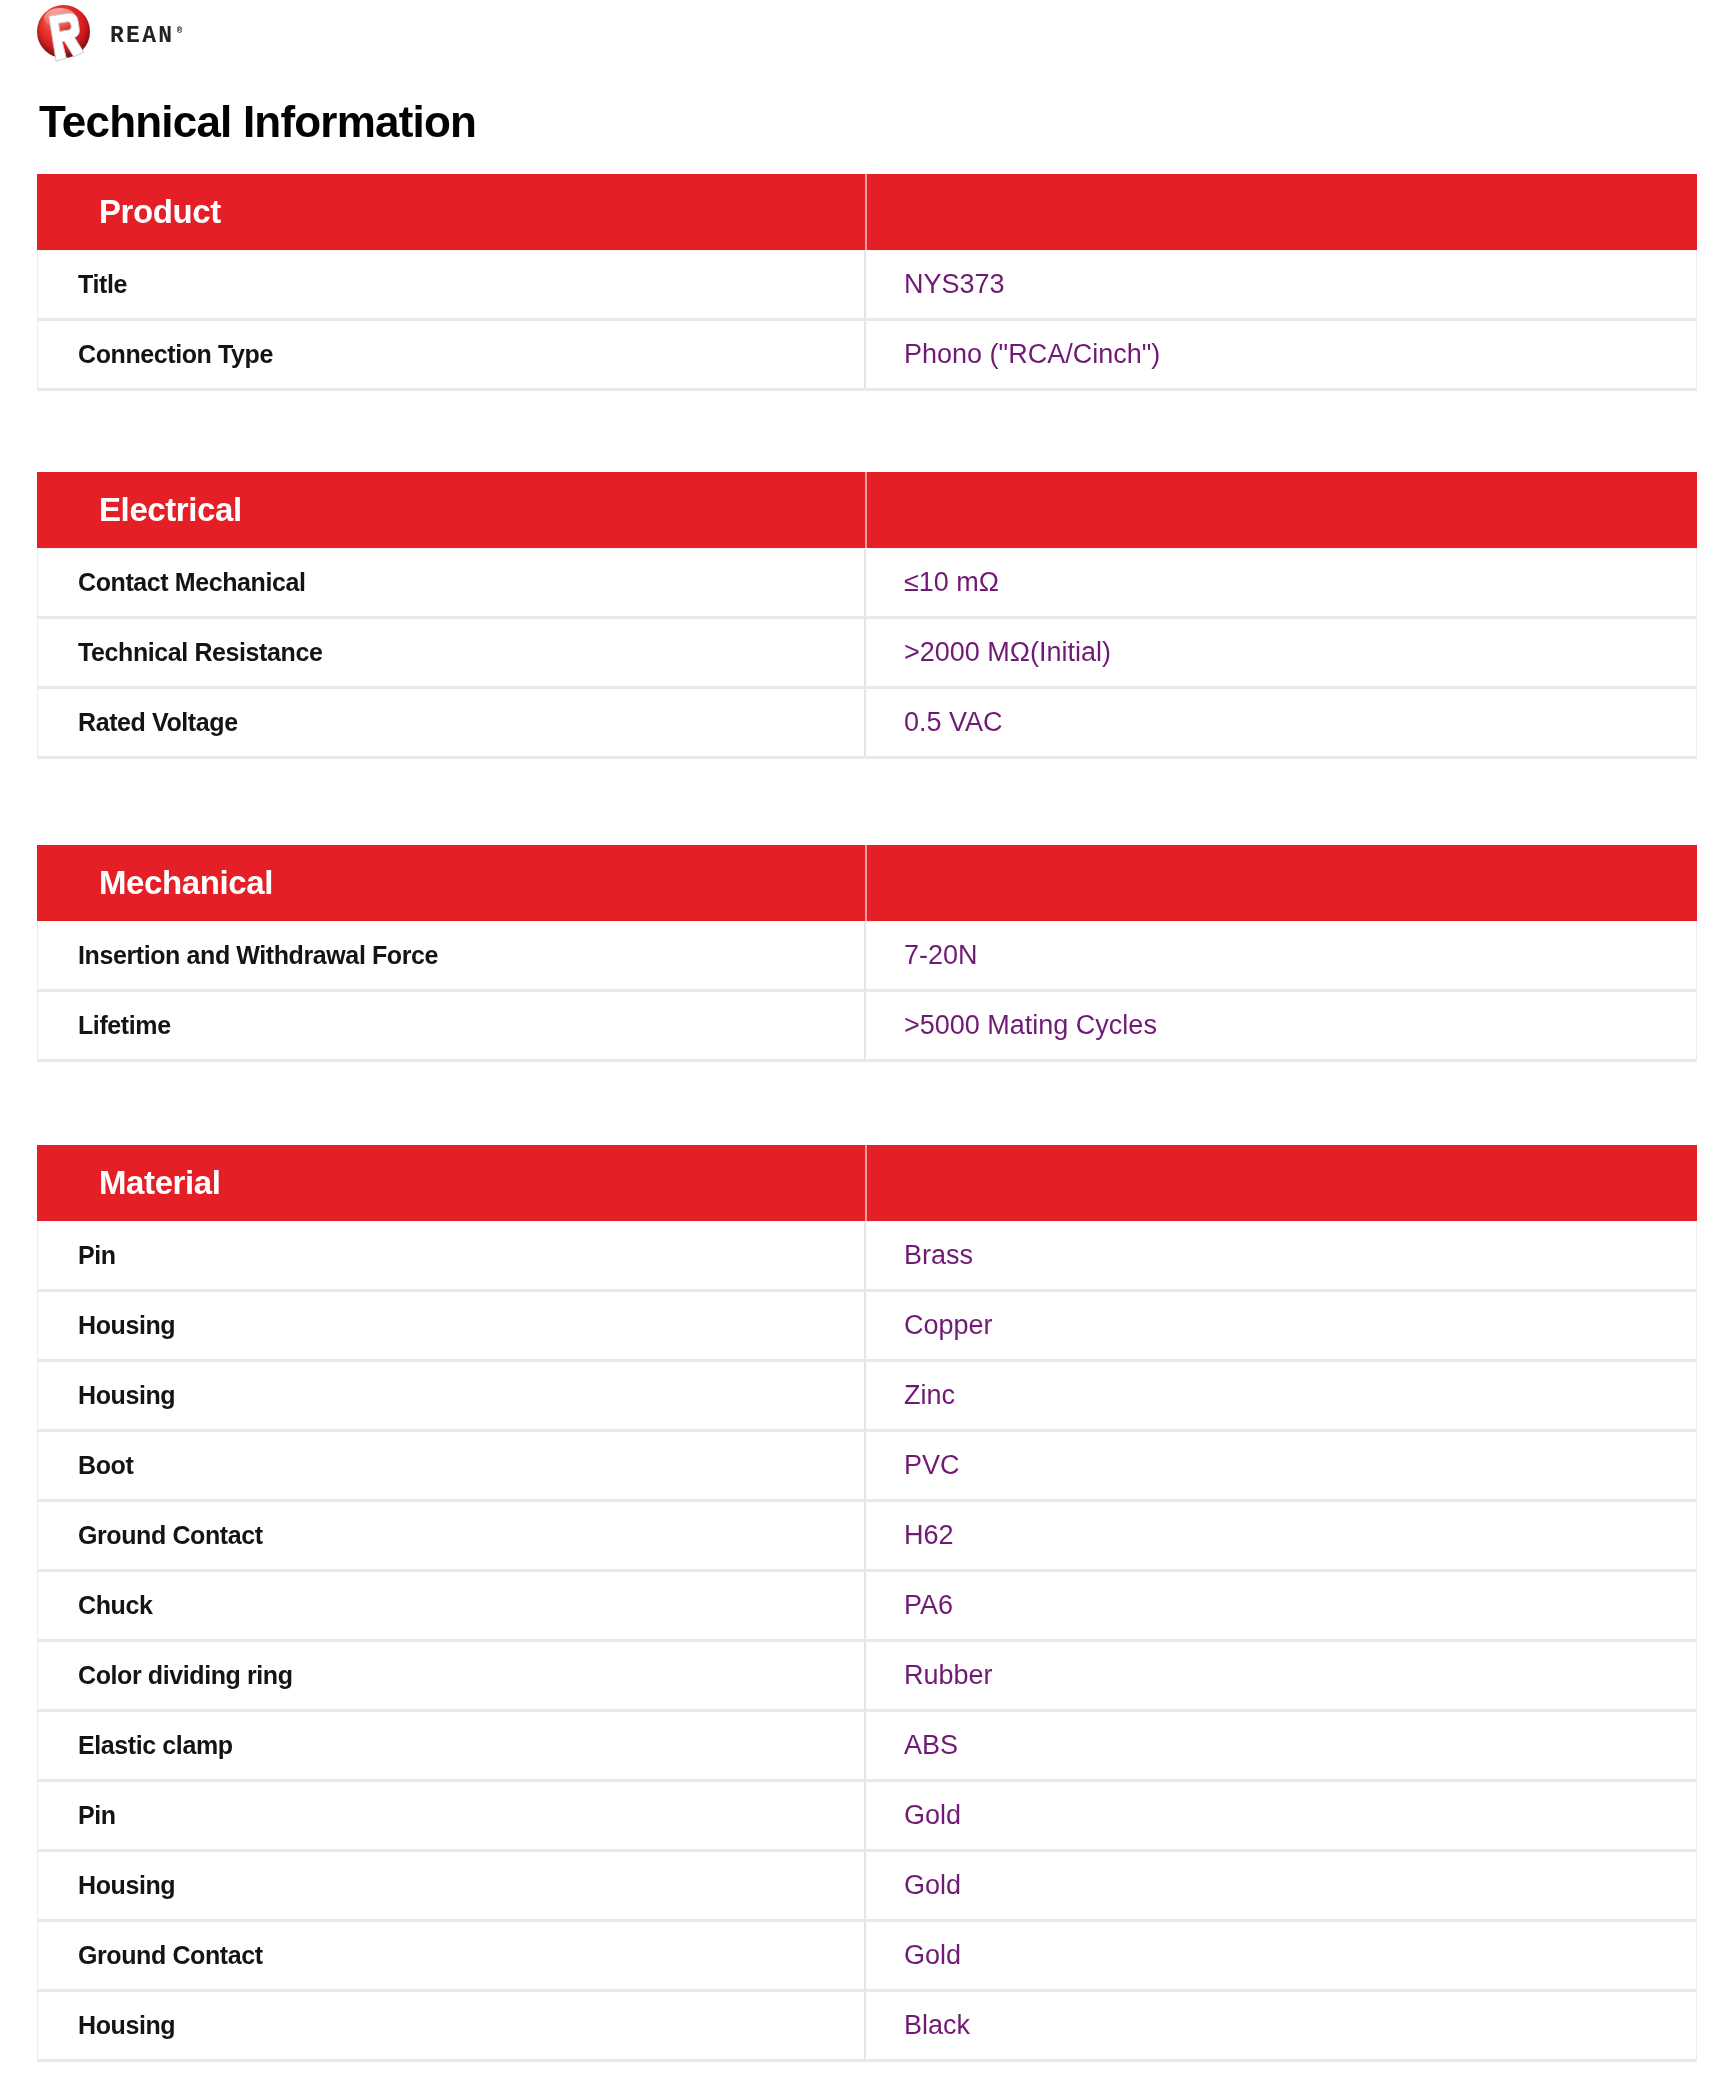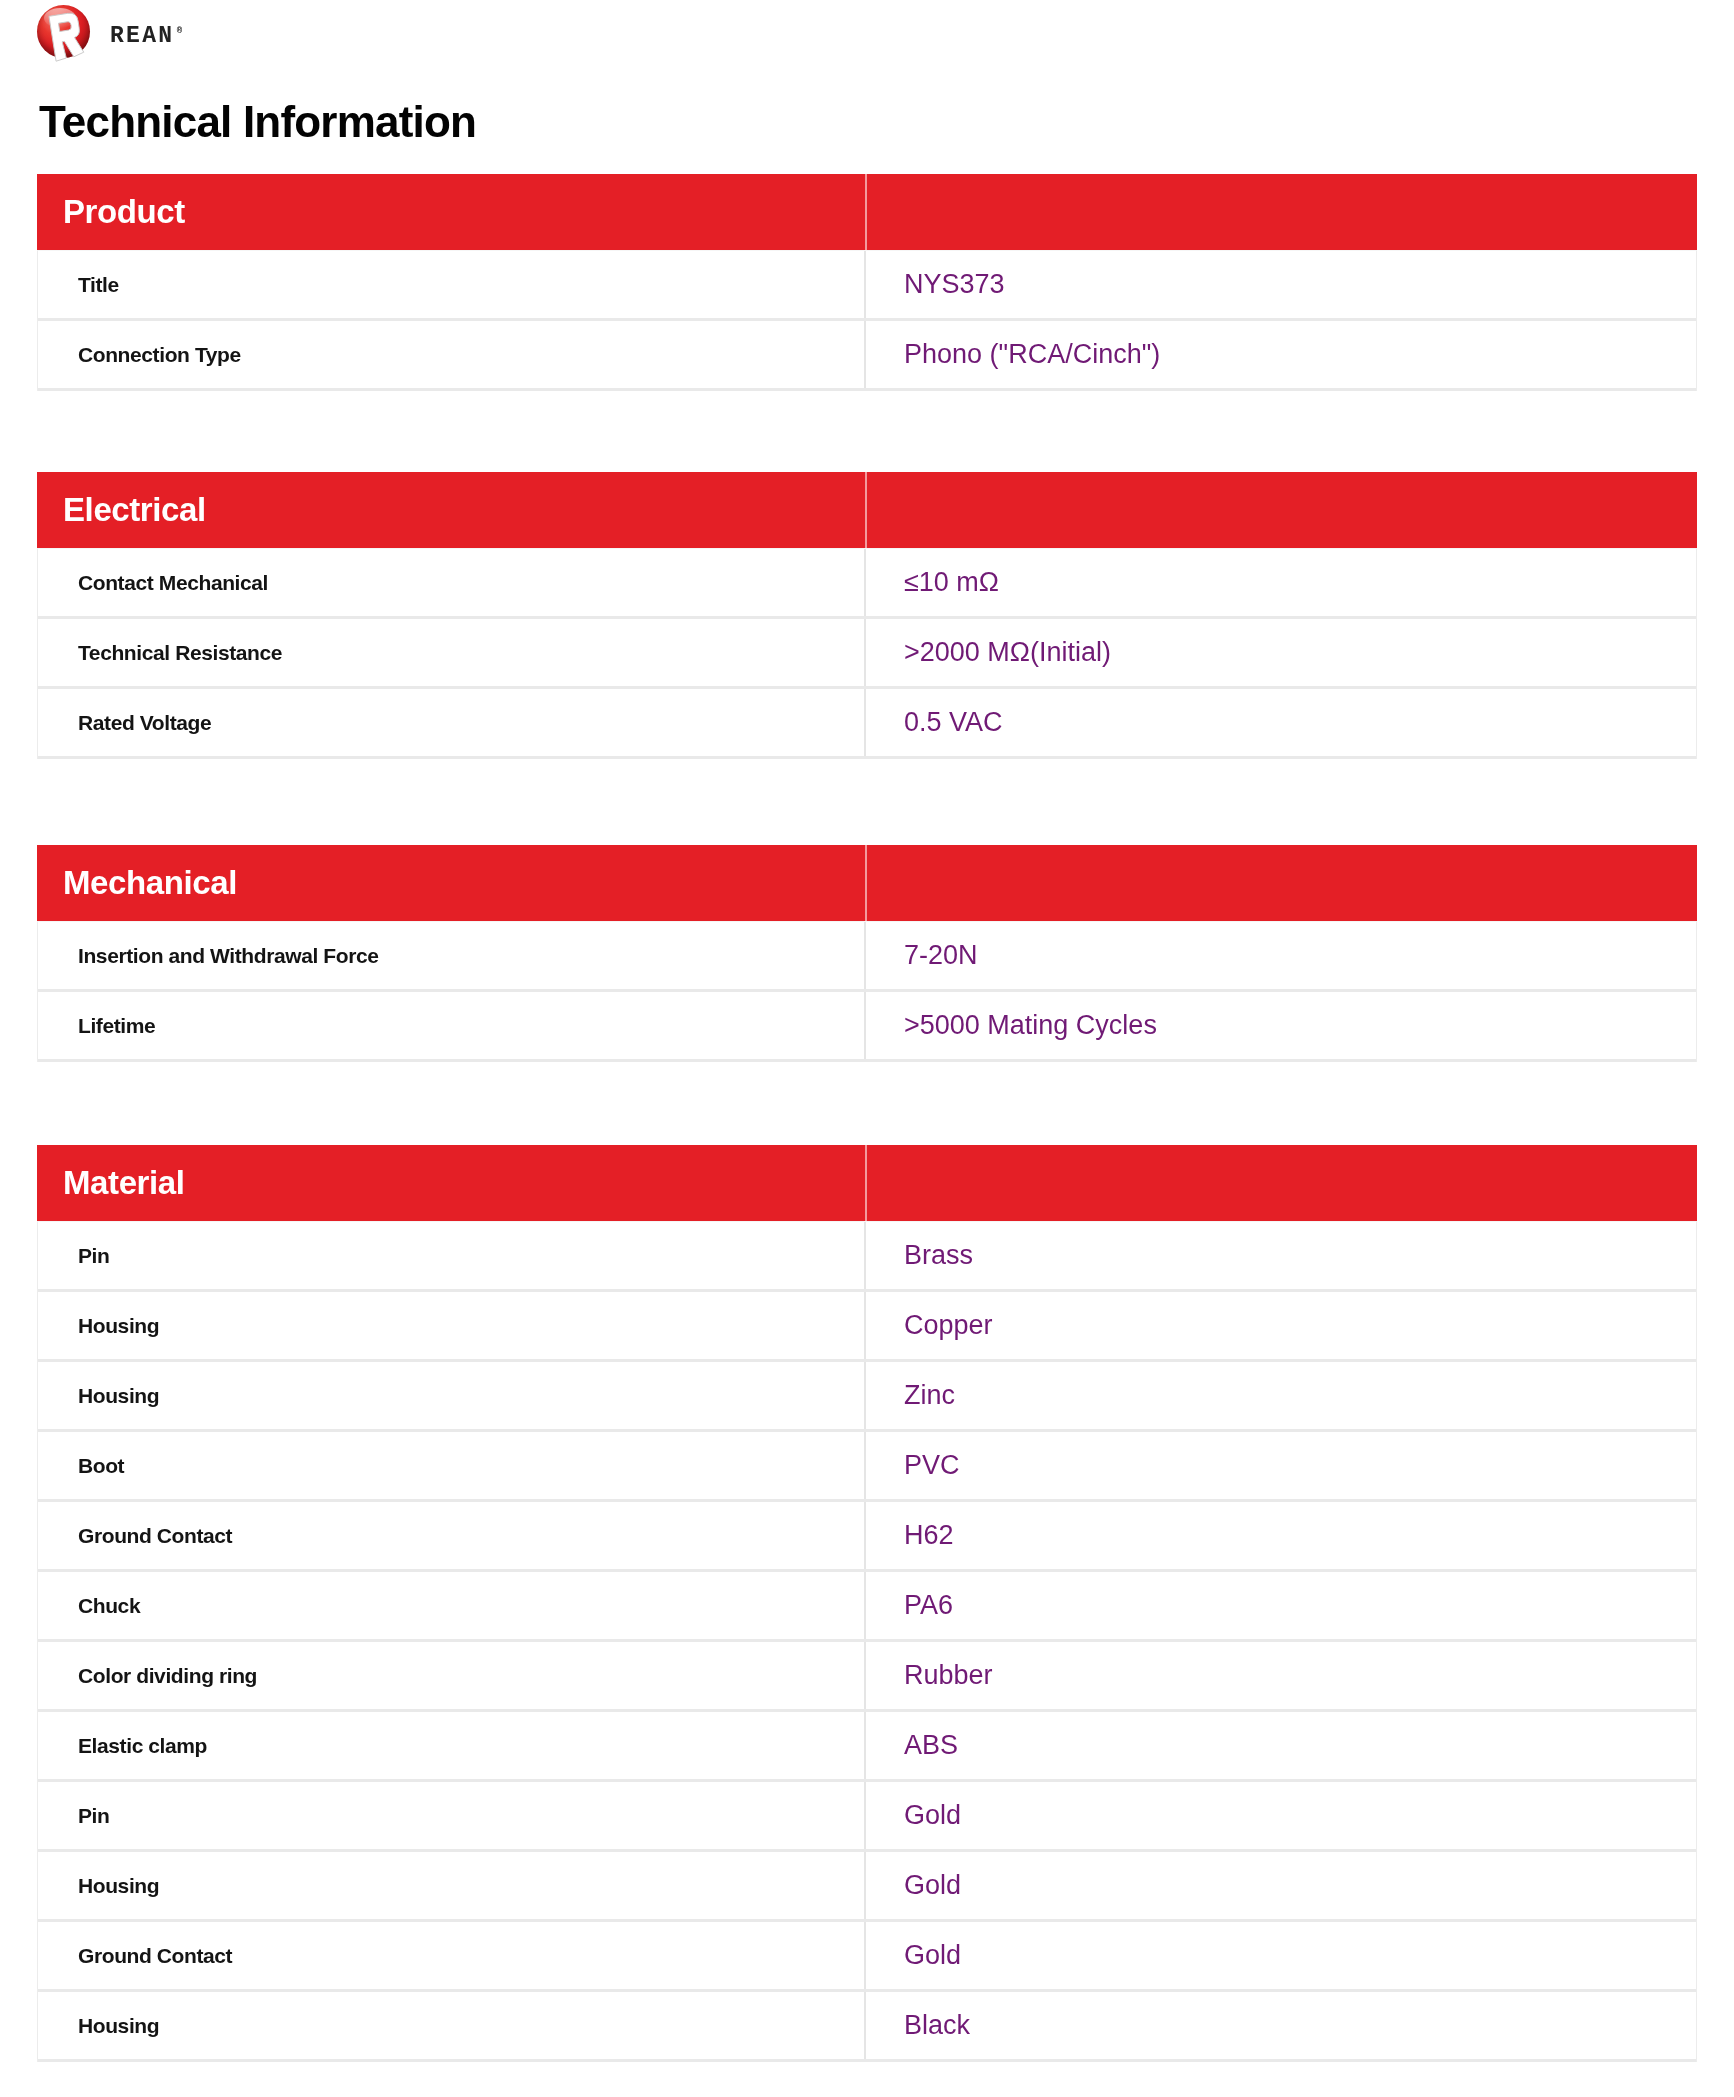--- a/index.html
+++ b/index.html
@@ -24,29 +24,29 @@
 
   
   .spec-table{position:absolute;left:37px;width:1660px;}
   .spec-table.t-product{top:174px;}
   .spec-table.t-electrical{top:472px;}
   .spec-table.t-mechanical{top:845px;}
   .spec-table.t-material{top:1145px;}
 
   .thead{display:flex;height:76px;background:#e41f26;}
   .th{box-sizing:border-box;height:100%;display:flex;align-items:center;}
-  .th-label{width:830px;padding-left:26px;border-right:2.3px solid rgba(255,255,255,.55);}
+  .th-label{width:830px;padding-left:62px;border-right:2.3px solid rgba(255,255,255,.55);}
   .th-value{flex:1;}
   .th-text{color:#ffffff;font-size:33px;font-weight:700;letter-spacing:-0.4px;}
 
   .tbody{border-left:1.5px solid #ececec;border-right:1.5px solid #ececec;border-top:1.5px solid #f6f6f6;}
   .row{display:flex;height:70px;box-sizing:border-box;border-bottom:3px solid #e9e9e9;background:#ffffff;}
   .cell{box-sizing:border-box;display:flex;align-items:center;min-width:0;}
   .cell.label{width:828px;padding-left:40px;border-right:2.3px solid #e5e5e5;
-    font-size:21px;font-weight:700;letter-spacing:-0.4px;color:#141414;}
+    font-size:25px;font-weight:700;letter-spacing:-0.4px;color:#141414;}
   .cell.value{flex:1;padding-left:38px;font-size:27px;font-weight:400;color:#701a75;}
 </style>
 </head>
 <body>
 
 <div class="page">
 
   <div class="brand">
     <div class="sphere">
       <div class="sphere-ball"></div>

